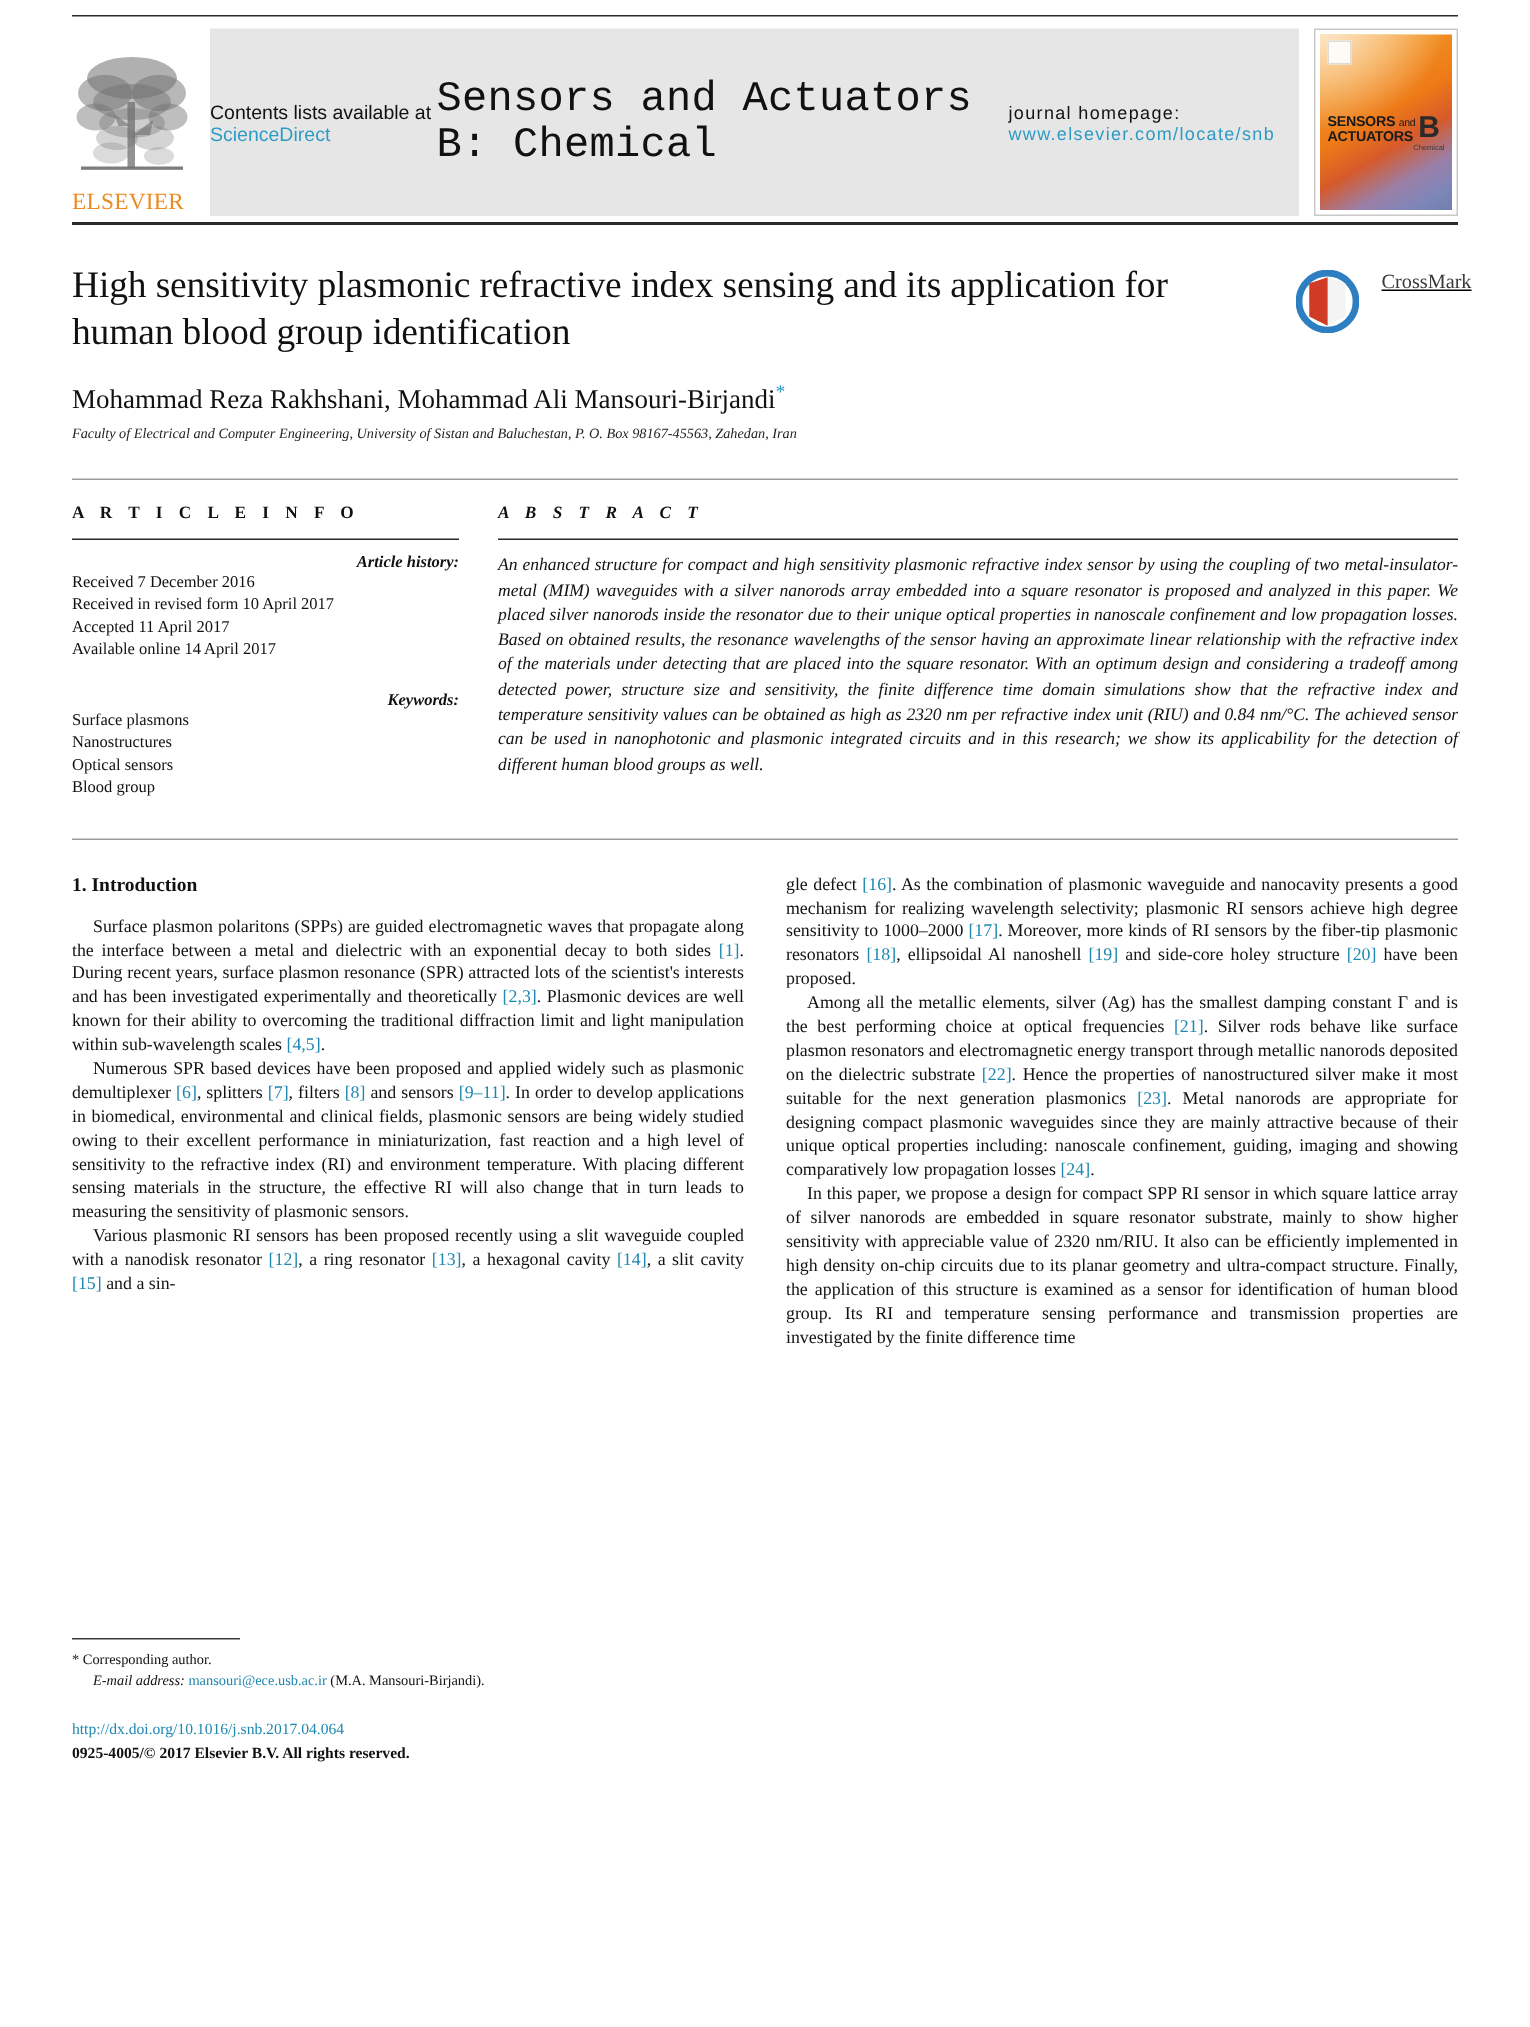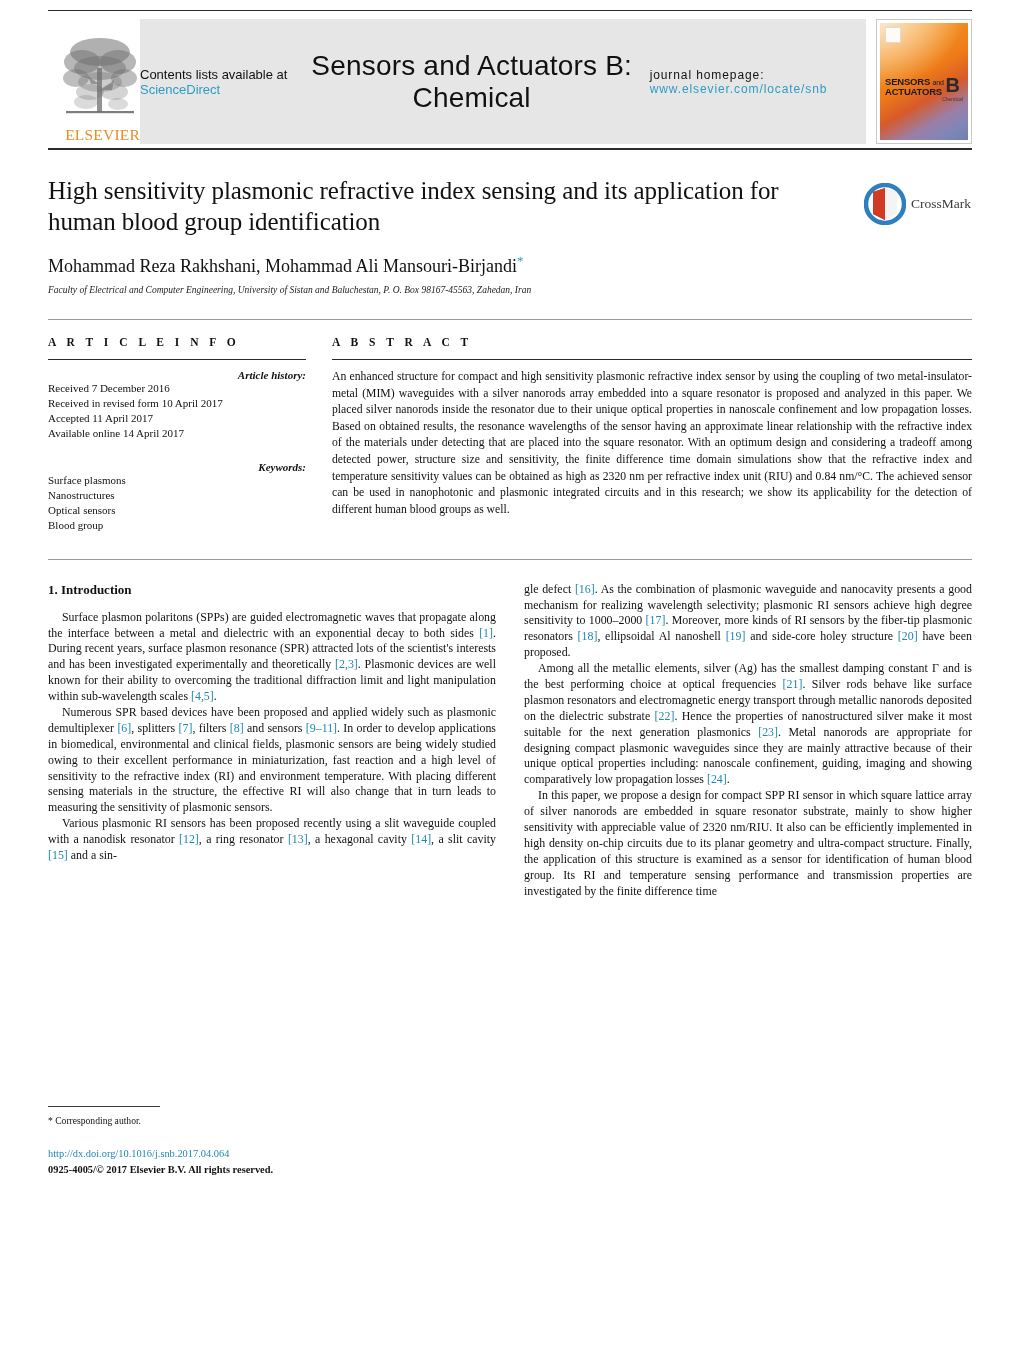--- a/index.html
+++ b/index.html
@@ -31,21 +31,21 @@
   
   .masthead {
     margin:8px 48px 0 48px;
     display:flex;
     align-items:stretch;
     height:125px;
   }
   .elsevier-logo {
     width:92px; flex:0 0 92px;
     display:flex; flex-direction:column;
-    align-items:flex-end; justify-content:flex-end;
+    align-items:flex-start; justify-content:flex-end;
     padding-bottom:2px;
     background:#fff;
   }
   .tree { width:80px; height:94px; display:block; }
   .elsevier-word {
     font-family:"Liberation Serif", serif;
     color:#ec8b22; font-size:15.5px;
     letter-spacing:.2px; line-height:1;
     margin-top:1px;
   }
@@ -53,24 +53,23 @@
     flex:1 1 auto;
     background:#e6e6e6;
     display:flex; flex-direction:row;
     align-items:center; justify-content:space-between;
     padding:10px 0 9px 0;
   }
   .contents-line { font-size:13px; color:#111; font-family:"Liberation Sans", sans-serif;}
   .contents-line .sd { color:#2e9bc4; }
   .journal-title {
     font-size:28px;
-    font-family:Liberation Sans, sans-serif;
+    font-family:Liberation Mono, monospace;
     color:#111;
     letter-spacing:.2px;
-    text-align:center;
   }
   .homepage-line {
     font-size:12px;
     letter-spacing:.9px;
     font-family:"Liberation Sans", sans-serif;
     color:#111;
     padding-left:15px;
   }
   .homepage-line .url { color:#2e9bc4; }
   .cover-thumb {
@@ -131,36 +130,36 @@
   }
   .authors .star { color:#2e9bc4; font-size:13px; vertical-align:super; }
   .affil {
     font-size:9.5px; font-style:italic;
     margin-top:8px; color:#222;
     font-family:"Liberation Serif", serif;
   }
   .crossmark {
     position:absolute; right:0; top:4px;
     width:108px; height:48px;
-    display:flex; align-items:center; gap:5px;
+    display:flex; align-items:flex-start; gap:15px;text-decoration:underline;
   }
   .cm-mark { width:42px; height:42px; flex:0 0 42px; }
   .cm-label {
     font-family:"Liberation Serif", serif;
     font-size:13.5px; color:#3a3a3a;
   }
 
   
   .rule-info { border-top:1.1px solid #9a9a9a; margin:24px 48px 0 48px; }
   .infoabs {
     margin:0 48px; display:flex; gap:26px;
     padding-top:16px;
   }
   .col-info { width:258px; flex:0 0 258px; }
-  .col-abs { flex:1 1 auto; }
+  .col-abs { flex:1 1 auto;font-style:italic; }
   .sec-head {
     font-family:"Liberation Serif", serif;
     font-weight:bold; font-size:11.5px;
     letter-spacing:4px; color:#111;
   }
   .sec-rule { border-top:1.6px solid #2b2b2b; margin:11px 0 9px 0; }
   .ahist-label, .kw-label {
     font-style:italic; font-weight:bold;
     font-size:11px; color:#111;text-align:right;
   }
@@ -319,20 +318,24 @@
   <div class="body-cols">
     <div class="bcol" style="min-height:595px;">
       <h2 class="section-title">1.  Introduction</h2>
       <p class="body-p">Surface plasmon polaritons (SPPs) are guided electromagnetic waves that propagate along the interface between a metal and dielectric with an exponential decay to both sides <span class="ref">[1]</span>. During recent years, surface plasmon resonance (SPR) attracted lots of the scientist's interests and has been investigated experimentally and theoretically <span class="ref">[2,3]</span>. Plasmonic devices are well known for their ability to overcoming the traditional diffraction limit and light manipulation within sub-wavelength scales <span class="ref">[4,5]</span>.</p>
       <p class="body-p">Numerous SPR based devices have been proposed and applied widely such as plasmonic demultiplexer <span class="ref">[6]</span>, splitters <span class="ref">[7]</span>, filters <span class="ref">[8]</span> and sensors <span class="ref">[9–11]</span>. In order to develop applications in biomedical, environmental and clinical fields, plasmonic sensors are being widely studied owing to their excellent performance in miniaturization, fast reaction and a high level of sensitivity to the refractive index (RI) and environment temperature. With placing different sensing materials in the structure, the effective RI will also change that in turn leads to measuring the sensitivity of plasmonic sensors.</p>
       <p class="body-p">Various plasmonic RI sensors has been proposed recently using a slit waveguide coupled with a nanodisk resonator <span class="ref">[12]</span>, a ring resonator <span class="ref">[13]</span>, a hexagonal cavity <span class="ref">[14]</span>, a slit cavity <span class="ref">[15]</span> and a sin-</p>
 
       <div class="footnote-wrap">
         <div class="fn-rule"></div>
         <div class="fn-line">*  Corresponding author.</div>
+        <div class="fn-line" style="padding-left:14px;">
+          <span class="ital">E-mail address:</span>
+          <span class="fn-email">mansouri@ece.usb.ac.ir</span><span> (M.A. Mansouri-Birjandi).</span>
+        </div>
         <div class="doi-block">
           <span class="doi-link">http://dx.doi.org/10.1016/j.snb.2017.04.064</span>
           <span class="issn-line">0925-4005/© 2017 Elsevier B.V. All rights reserved.</span>
         </div>
       </div>
     </div>
 
     <div class="bcol">
       <p class="body-p cont">gle defect <span class="ref">[16]</span>. As the combination of plasmonic waveguide and nanocavity presents a good mechanism for realizing wavelength selectivity; plasmonic RI sensors achieve high degree sensitivity to 1000–2000 <span class="ref">[17]</span>. Moreover, more kinds of RI sensors by the fiber-tip plasmonic resonators <span class="ref">[18]</span>, ellipsoidal Al nanoshell <span class="ref">[19]</span> and side-core holey structure <span class="ref">[20]</span> have been proposed.</p>
       <p class="body-p">Among all the metallic elements, silver (Ag) has the smallest damping constant Γ and is the best performing choice at optical frequencies <span class="ref">[21]</span>. Silver rods behave like surface plasmon resonators and electromagnetic energy transport through metallic nanorods deposited on the dielectric substrate <span class="ref">[22]</span>. Hence the properties of nanostructured silver make it most suitable for the next generation plasmonics <span class="ref">[23]</span>. Metal nanorods are appropriate for designing compact plasmonic waveguides since they are mainly attractive because of their unique optical properties including: nanoscale confinement, guiding, imaging and showing comparatively low propagation losses <span class="ref">[24]</span>.</p>

